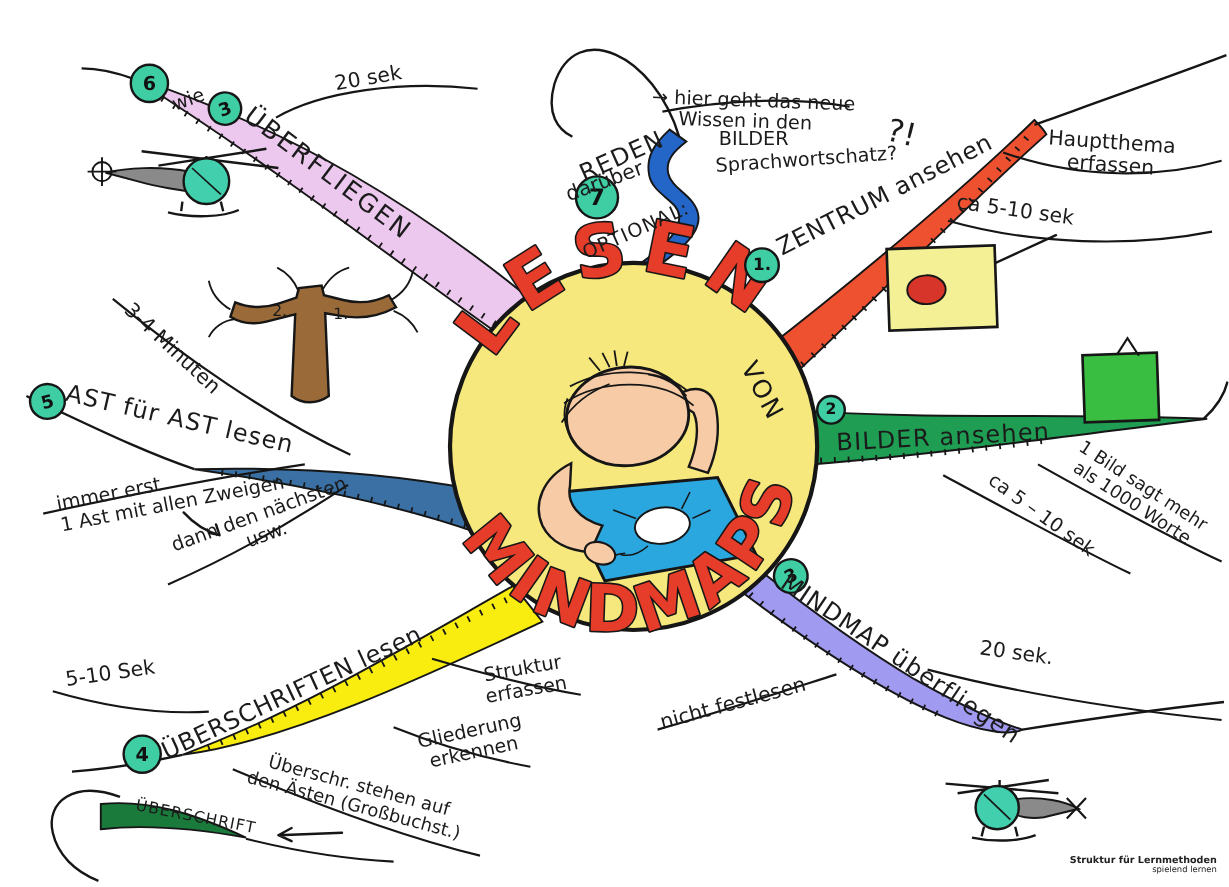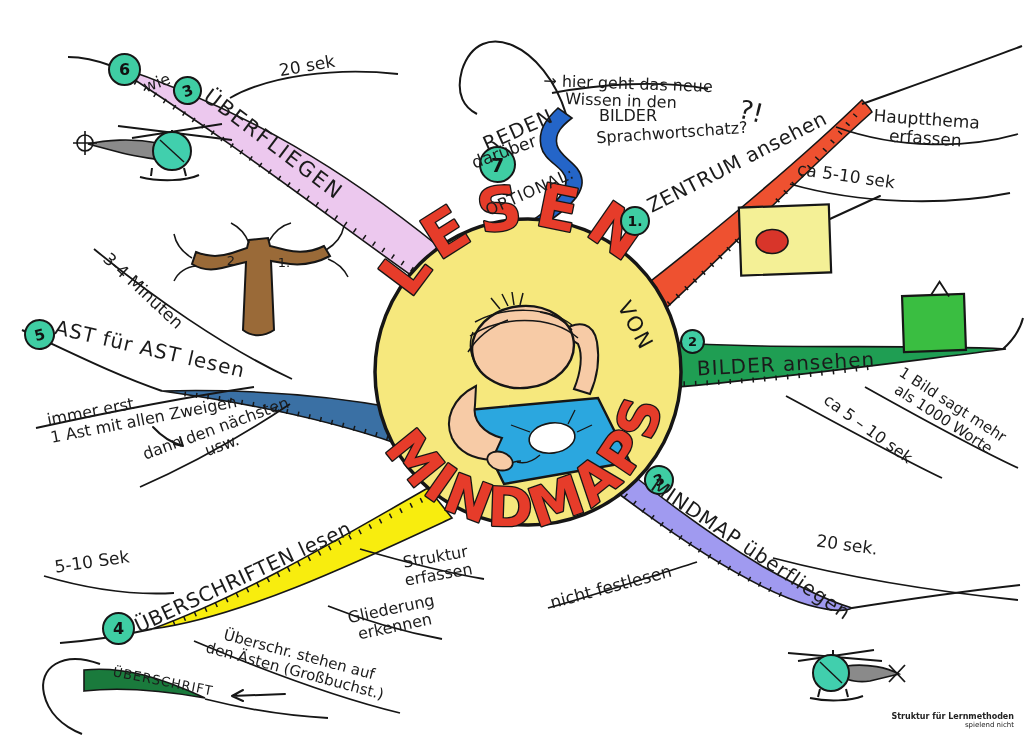--- a/index.html
+++ b/index.html
@@ -238,16 +238,16 @@
 <div class="lbl" style="left:504px;top:152px;font-size:17px;transform:translate(-50%,-50%) rotate(-20deg);">darüber</div>
 <div class="lbl" style="left:530px;top:192px;font-size:16px;letter-spacing:1px;transform:translate(-50%,-50%) rotate(-24deg);">OPTIONAL:</div>
 <div class="lbl" style="left:628px;top:84px;font-size:16px;transform:translate(-50%,-50%) rotate(2deg);">→ hier geht das neue</div>
 <div class="lbl" style="left:621px;top:101px;font-size:16px;transform:translate(-50%,-50%) rotate(2deg);">Wissen in den</div>
 <div class="lbl" style="left:628px;top:116px;font-size:16px;transform:translate(-50%,-50%);">BILDER</div>
 <div class="lbl" style="left:672px;top:133px;font-size:16px;transform:translate(-50%,-50%) rotate(-4deg);">Sprachwortschatz?</div>
 <div class="lbl" style="left:751px;top:112px;font-size:26px;transform:translate(-50%,-50%) rotate(14deg);">?!</div>
 
 <div class="footer" style="left:860px;top:712px;width:154px;">
   <div class="f1">Struktur für Lernmethoden</div>
-  <div class="f2">spielend nicht</div>
+  <div class="f2">spielend lernen</div>
 </div>
 
 </div>
 
 </body></html>

